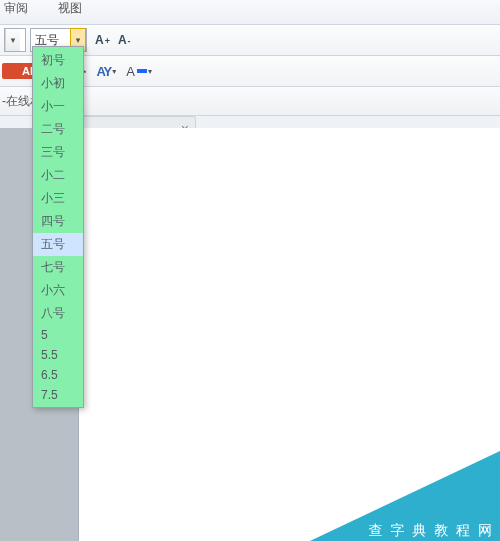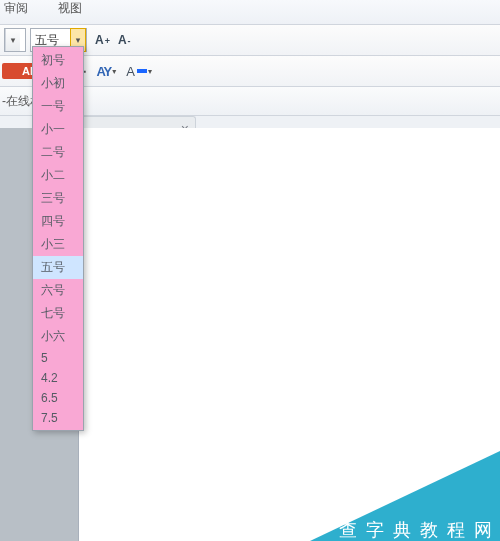--- a/index.html
+++ b/index.html
@@ -22,27 +22,27 @@
 .glyphbtn .arrow{font-size:8px;color:#555}
 .ay{color:#3266b5;font-weight:bold;letter-spacing:-1px}
 .colordot{width:10px;height:4px;background:#1a66ff;display:inline-block;margin-left:1px;vertical-align:-2px}
 .row3{height:28px;border-bottom:1px solid #d0d5dd;background:linear-gradient(#fafbfc,#eef1f5);display:flex;align-items:center;padding-left:2px;color:#555}
 .tabstrip{height:26px;display:flex;align-items:flex-end;background:#eef1f5;border-bottom:1px solid #cdd3da}
 .doctab{flex:1;max-width:110px;height:24px;background:#e9ecef;border:1px solid #cdd3da;border-bottom:1px solid #b8c0c9;border-radius:3px 3px 0 0;margin-left:78px;position:relative;display:flex;align-items:center;justify-content:flex-end;padding-right:6px}
 .doctab .x{color:#7a7f87;font-size:14px;cursor:pointer}
 .ruler{height:18px;background:#c7cdd4;display:flex;align-items:center;color:#fff;font-size:10px;padding-left:100px}
 .docarea{position:absolute;left:0;right:0;top:128px;bottom:0;background:#b8bfc6}
 .page{position:absolute;left:78px;top:0;right:0;bottom:0;background:#fff;border-left:1px solid #a8b0bb}
-.dropdown{position:absolute;left:32px;top:46px;width:50px;background:#f9a8d4;border:1px solid #9aa3ad;box-shadow:2px 2px 6px rgba(0,0,0,0.25);z-index:50;padding:2px 0}
+.dropdown{position:absolute;left:32px;top:46px;width:50px;background:#86efac;border:1px solid #9aa3ad;box-shadow:2px 2px 6px rgba(0,0,0,0.25);z-index:50;padding:2px 0}
 .dropdown .item{padding:3px 8px;color:#545b63;cursor:pointer}
 .dropdown .item.sel{background:#cfe5ff}
 .watermark{position:absolute;right:0;bottom:0;width:190px;height:90px;pointer-events:none}
 .triangle{position:absolute;right:0;bottom:0;width:0;height:0;border-left:190px solid transparent;border-bottom:90px solid #17a6c9;opacity:.9}
 .wmtxt{position:absolute;right:6px;bottom:4px;color:#fff;font-size:11px;text-align:right;line-height:14px}
-.wmtxt .big{font-size:18px;letter-spacing:2px}
+.wmtxt .big{font-size:14px;letter-spacing:2px}
 </style>
 </head>
 <body>
 
 <div class="menubar">
   <span>审阅</span>
   <span>视图</span>
 </div>
 
 <div class="toolrow">
@@ -92,33 +92,32 @@
   <span>6</span>
 </div>
 
 <div class="docarea">
   <div class="page"></div>
 </div>
 
 <div class="dropdown" id="size-dropdown">
     <div class="item">初号</div>
     <div class="item">小初</div>
-    <div class="item">一号</div>
     <div class="item">小一</div>
     <div class="item">二号</div>
+    <div class="item">三号</div>
     <div class="item">小二</div>
-    <div class="item">三号</div>
+    <div class="item">小三</div>
     <div class="item">四号</div>
-    <div class="item">小三</div>
     <div class="item sel">五号</div>
-    <div class="item">六号</div>
     <div class="item">七号</div>
     <div class="item">小六</div>
+    <div class="item">八号</div>
     <div class="item">5</div>
-    <div class="item">4.2</div>
+    <div class="item">5.5</div>
     <div class="item">6.5</div>
     <div class="item">7.5</div>
   </div>
 
 <div class="watermark">
   <div class="triangle"></div>
   <div class="wmtxt">
     <div class="big">查 字 典   教 程 网</div>
   </div>
 </div>

